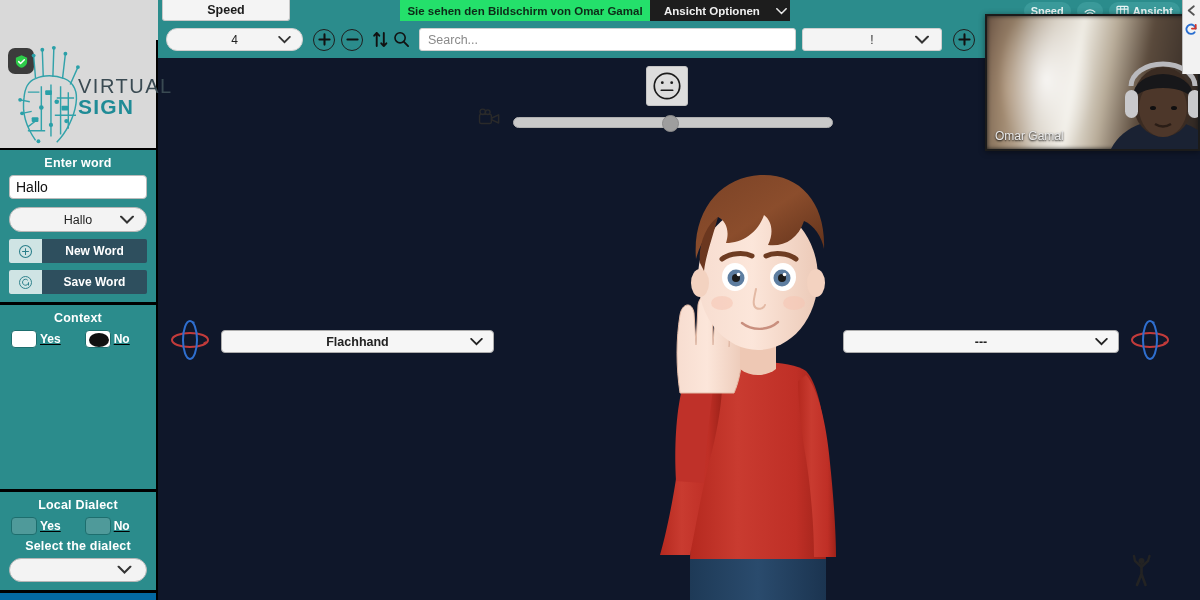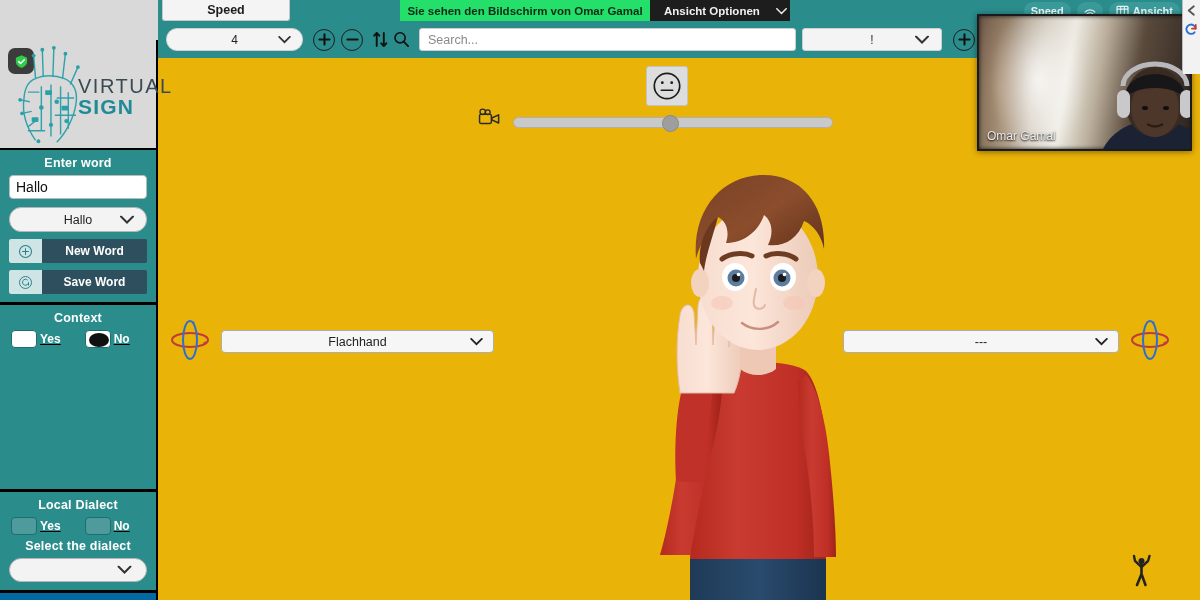--- a/index.html
+++ b/index.html
@@ -152,21 +152,21 @@
     background:#2b8c8c; display:flex; align-items:center; justify-content:flex-end;
     gap:6px; padding-right:20px; z-index:5;
   }
   .mbtn {
     height:18px; display:flex; align-items:center; gap:4px;
     padding:0 7px; border-radius:9px; background:#3a9a9a;
     color:#eaf6f6; font-size:11px; font-weight:bold; white-space:nowrap;
   }
 
   
-  #viewport { position:absolute; left:0; top:58px; right:0; bottom:0; background:#eab308; overflow:hidden; }
+  #viewport { position:absolute; left:0; top:58px; right:0; bottom:0; background:#0f172a; overflow:hidden;font-weight:bold; }
 
   #emote-btn {
     position:absolute; left:488px; top:8px; width:42px; height:40px;
     background:#ddd; border:1px solid #c4c4c4; border-radius:3px;
     display:flex; align-items:center; justify-content:center;
   }
   #cam-icon { position:absolute; left:320px; top:50px; }
   #speed-slider {
     position:absolute; left:355px; top:59px; width:320px; height:11px;
     background:#c9c9c9; border:1px solid #b0b0b0; border-radius:6px;
@@ -185,21 +185,21 @@
   }
   .hand-sel .chev { position:absolute; right:10px; top:50%; transform:translateY(-50%); }
 
   
   #avatar { position:absolute; left:460px; top:105px; width:290px; height:437px; }
 
   #figure-icon { position:absolute; right:46px; bottom:8px; }
 
   
   #video-overlay {
-    position:absolute; right:8px; top:14px; width:215px; height:137px;
+    position:absolute; right:0; top:14px; width:215px; height:137px;
     background:#1b1b1b; border:2px solid #1b1b1b;
     overflow:hidden; z-index:40;
     box-shadow:0 1px 6px rgba(0,0,0,.45);
   }
   #video-bg {
     position:absolute; inset:0;
     background:
       radial-gradient(ellipse 70px 120px at 28% 48%, rgba(255,255,255,.82), rgba(255,255,255,0) 68%),
       radial-gradient(ellipse 40px 130px at 10% 55%, rgba(190,160,130,.55), rgba(0,0,0,0) 70%),
       linear-gradient(100deg, #6b5444 0%, #8e7a63 14%, #cfc6b8 30%, #efece4 42%, #b9ad9a 56%, #5a4a3c 72%, #2c2420 100%);

